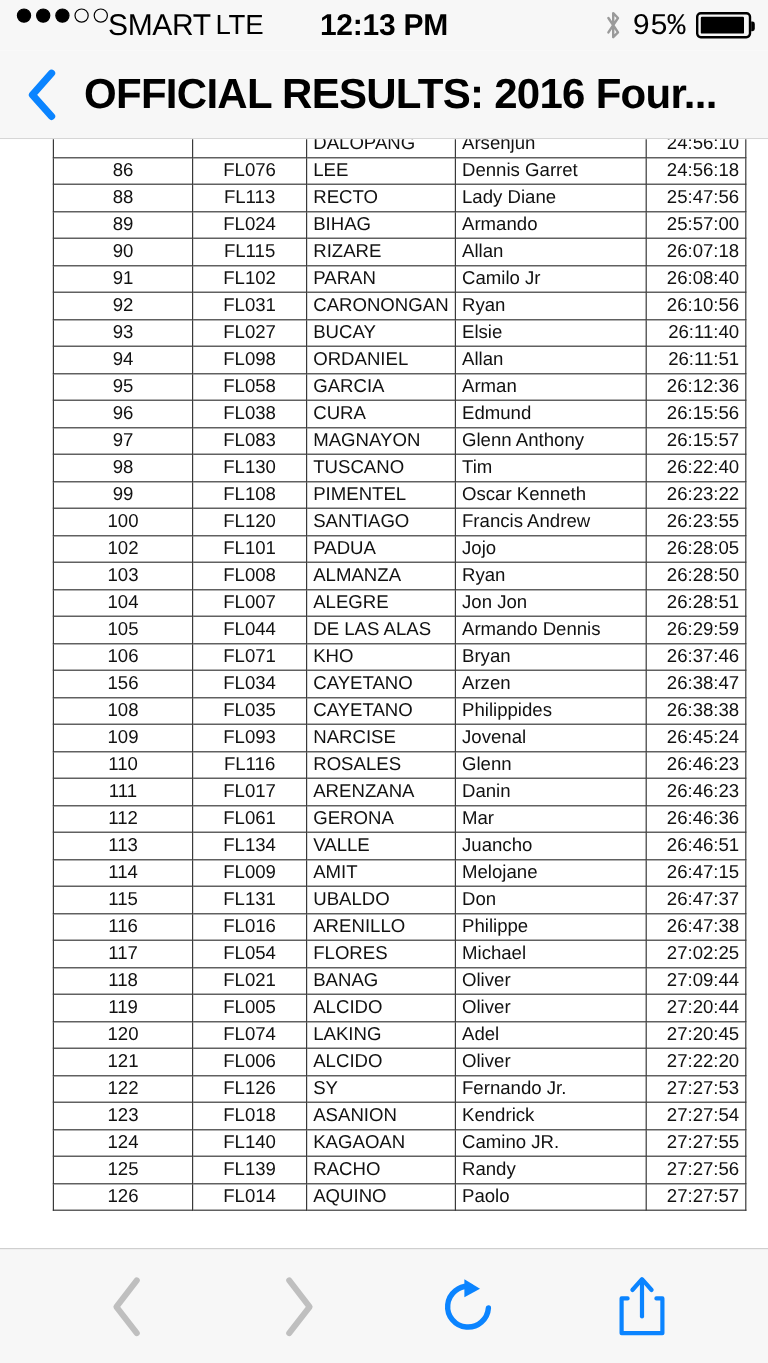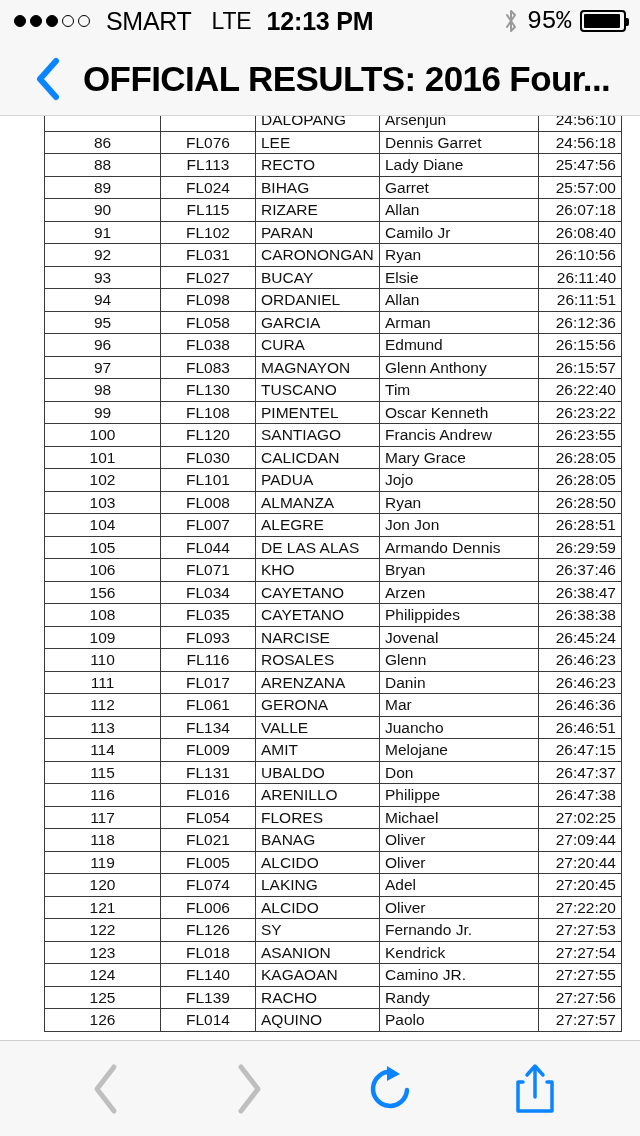--- a/index.html
+++ b/index.html
@@ -30,22 +30,22 @@
     display: flex;
     align-items: center;
     padding: 0 14px;
     font-size: 25px;
     font-family: "Liberation Sans", sans-serif;
     color: #000;
     position: relative;
   }
   .status-left {
     display: flex;
-    align-items: center;
-    gap: 16px;
+    align-items: flex-start;
+    gap: 0;
   }
   .signal-dots {
     display: flex;
     align-items: center;
     gap: 4px;
   }
   .dot {
     width: 12px; height: 12px;
     border-radius: 50%;
     border: 1.6px solid #000;
@@ -96,21 +96,21 @@
     border-radius: 0 2px 2px 0;
   }
 
   
   .nav-bar {
     height: 74px;
     flex: 0 0 74px;
     background: #f7f7f7;
     display: flex;
     align-items: center;
-    padding: 0 25px;
+    padding: 0 12px;
     border-bottom: 1px solid #d6d6d6;
   }
   .back-button {
     width: 46px;
     height: 52px;
     display: flex;
     align-items: center;
     justify-content: center;
     flex: 0 0 46px;
     cursor: pointer;
@@ -258,21 +258,21 @@
               <td class="rank">88</td>
               <td class="bib">FL113</td>
               <td class="last">RECTO</td>
               <td class="first">Lady Diane</td>
               <td class="time">25:47:56</td>
             </tr>
             <tr>
               <td class="rank">89</td>
               <td class="bib">FL024</td>
               <td class="last">BIHAG</td>
-              <td class="first">Garret</td>
+              <td class="first">Armando</td>
               <td class="time">25:57:00</td>
             </tr>
             <tr>
               <td class="rank">90</td>
               <td class="bib">FL115</td>
               <td class="last">RIZARE</td>
               <td class="first">Allan</td>
               <td class="time">26:07:18</td>
             </tr>
             <tr>
@@ -337,27 +337,20 @@
               <td class="last">PIMENTEL</td>
               <td class="first">Oscar Kenneth</td>
               <td class="time">26:23:22</td>
             </tr>
             <tr>
               <td class="rank">100</td>
               <td class="bib">FL120</td>
               <td class="last">SANTIAGO</td>
               <td class="first">Francis Andrew</td>
               <td class="time">26:23:55</td>
-            </tr>
-            <tr>
-              <td class="rank">101</td>
-              <td class="bib">FL030</td>
-              <td class="last">CALICDAN</td>
-              <td class="first">Mary Grace</td>
-              <td class="time">26:28:05</td>
             </tr>
             <tr>
               <td class="rank">102</td>
               <td class="bib">FL101</td>
               <td class="last">PADUA</td>
               <td class="first">Jojo</td>
               <td class="time">26:28:05</td>
             </tr>
             <tr>
               <td class="rank">103</td>

